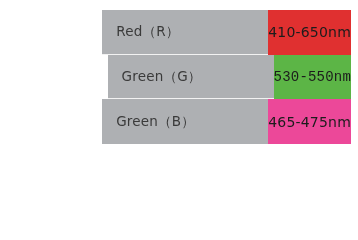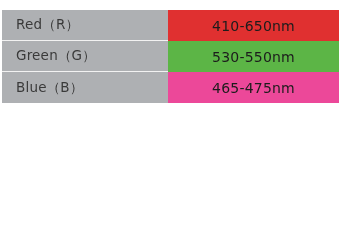--- a/index.html
+++ b/index.html
@@ -9,27 +9,28 @@
   }
   body {
     width: 358px;
     height: 133px;
     font-family: "DejaVu Sans", "Liberation Sans", sans-serif;
     overflow: hidden;
   }
 
   #spec-table {
     position: absolute;
-    left: 2px;
+    left: 14px;
     top: 10px;
     width: 337px;
-    height: 93px;
+    height: 134px;
     display: flex;
     flex-direction: column;
     box-sizing: border-box;
+    align-items: flex-end;
   }
 
   .spec-row {
     display: flex;
     flex: 1 1 0;
     min-height: 0;
   }
 
   .cell-label {
     width: 166px;
@@ -56,38 +57,38 @@
     align-items: center;
     justify-content: center;
     box-sizing: border-box;
     font-size: 14px;
     letter-spacing: 0.2px;
     color: #1c1c1c;
     white-space: nowrap;
   }
 
   .swatch-red    { background: #e03030; }
-  .swatch-green  { background: #5cb546; }
+  .swatch-green  { background: #5cb546; font-family: Liberation Mono, monospace; }
   .swatch-blue   { background: #ec4899; }
   .swatch-cream  { background: #f4edb0; color: #2a2a20; }
 </style>
 </head>
 <body>
 
 <div id="spec-table">
 
   <div class="spec-row">
     <div class="cell-label">Red（R）</div>
     <div class="cell-value swatch-red">410-650nm</div>
   </div>
 
   <div class="spec-row">
     <div class="cell-label">Green（G）</div>
     <div class="cell-value swatch-green">530-550nm</div>
   </div>
 
   <div class="spec-row">
-    <div class="cell-label">Blue（B）</div>
+    <div class="cell-label">Green（B）</div>
     <div class="cell-value swatch-blue">465-475nm</div>
   </div>
 
 
 </div>
 
 </body></html>

